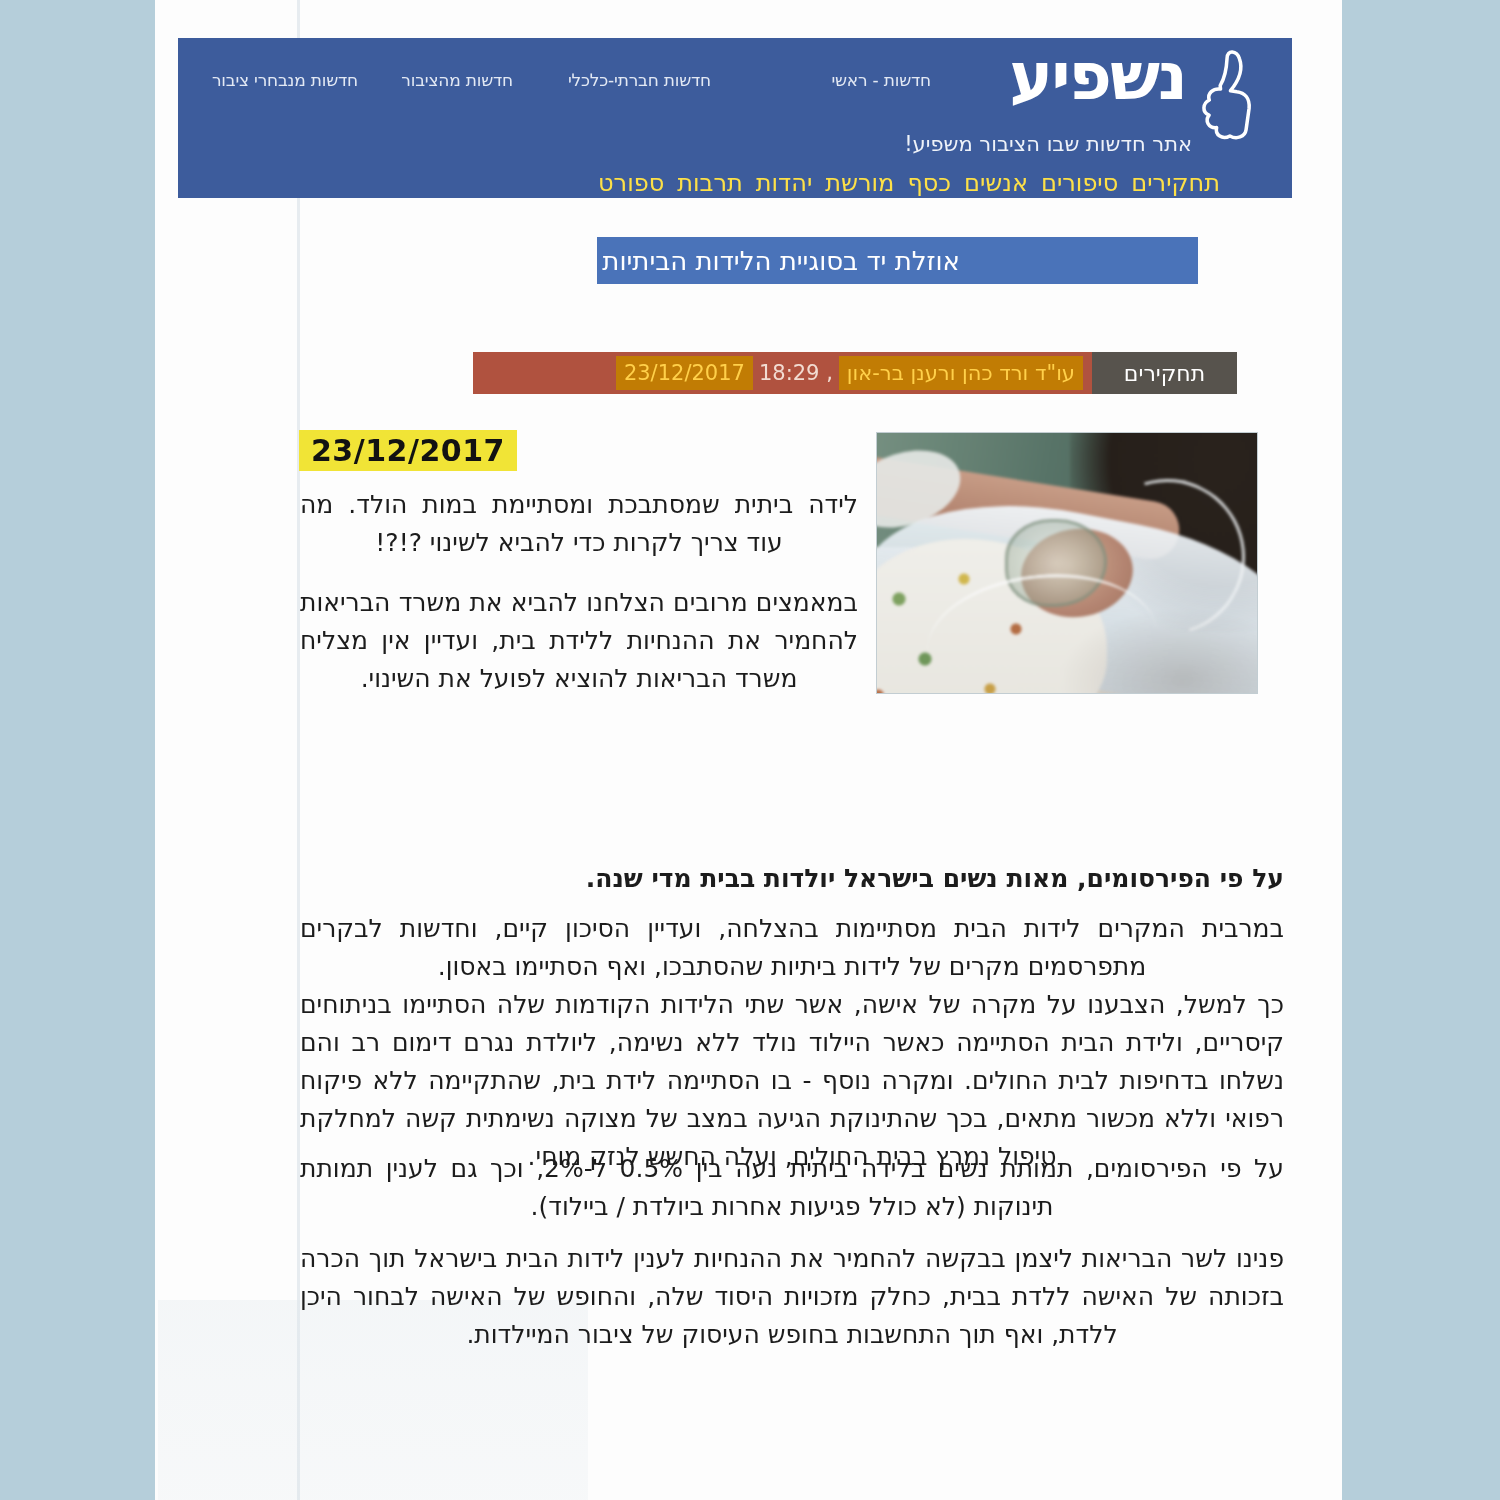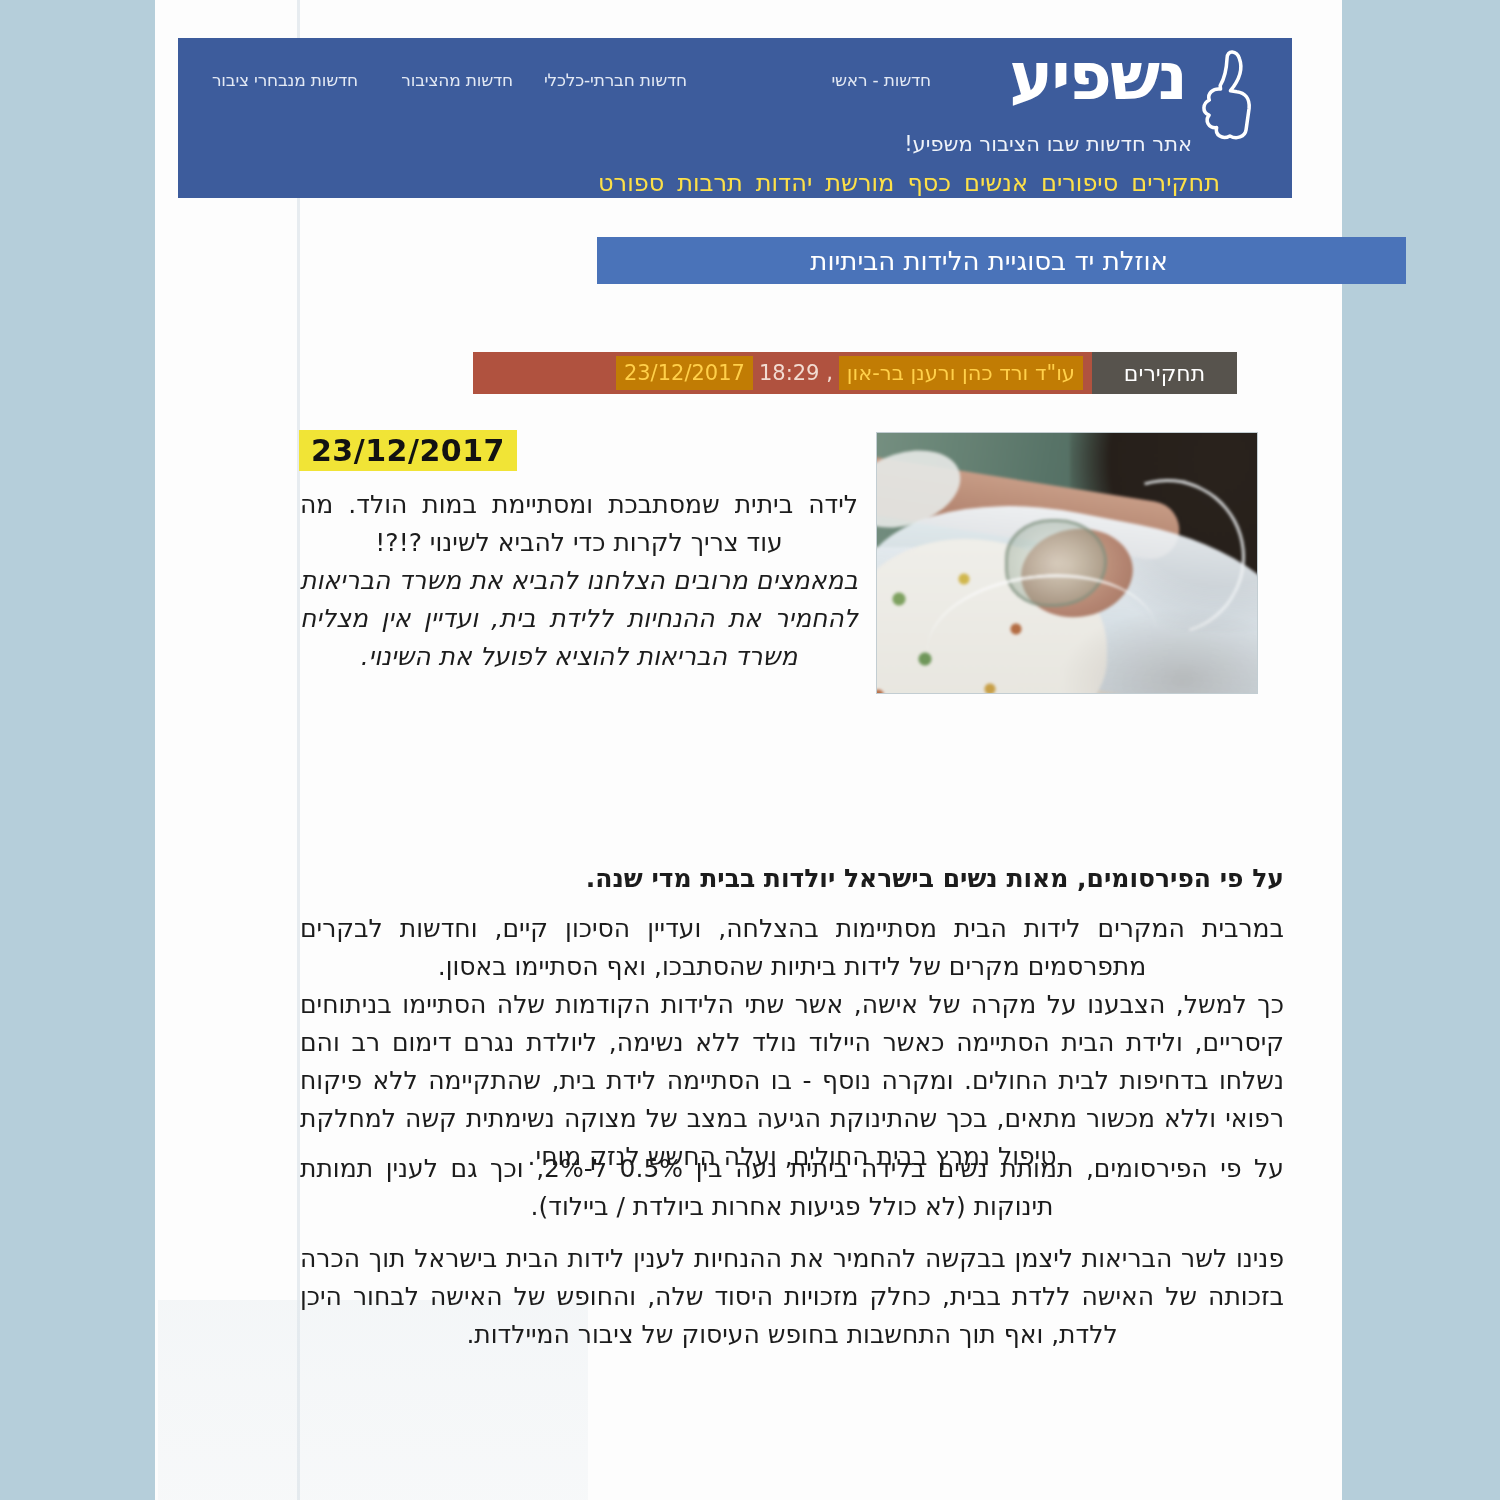--- a/index.html
+++ b/index.html
@@ -14,30 +14,30 @@
   
   .page{position:absolute;left:155px;top:0;width:1187px;height:1500px;background:#fdfdfd;}
   .scan-line{position:absolute;left:297px;top:0;width:3px;height:1500px;background:rgba(203,215,223,0.45);}
   .smudge{position:absolute;left:158px;top:1300px;width:430px;height:200px;
     background:linear-gradient(180deg,rgba(222,230,235,0.30),rgba(214,224,230,0.16));}
 
   
   .site-header{position:absolute;left:178px;top:38px;width:1114px;height:160px;
     background:#3d5c9c;direction:rtl;}
   .top-nav-item{position:absolute;top:32px;font-size:17px;color:#e3e9f4;letter-spacing:-0.2px;white-space:nowrap;cursor:pointer;}
-  .tn-1{right:361px;margin-left:40px;} .tn-2{right:605px;} .tn-3{right:779px;} .tn-4{right:934px;}
+  .tn-1{right:361px;margin-left:40px;} .tn-2{right:581px;} .tn-3{right:779px;} .tn-4{right:934px;}
 
   .logo-icon{position:absolute;right:16px;top:2px;transform:rotate(-6deg);}
   .logo-text{position:absolute;right:106px;top:0px;font-size:66px;font-weight:700;color:#ffffff;letter-spacing:-2px;line-height:78px;margin-left:44px;}
   .tagline{position:absolute;right:100px;top:94px;font-size:21px;color:#eef2f9;white-space:nowrap;}
   .sub-nav{position:absolute;right:72px;top:131px;display:flex;direction:rtl;gap:13px;}
   .sub-nav span{font-size:24px;color:#fde047;white-space:nowrap;cursor:pointer;}
 
   
-  .title-bar{position:absolute;left:597px;top:237px;width:809px;height:47px;background:#4a73b9;
+  .title-bar{position:absolute;left:597px;top:237px;width:601px;height:47px;background:#4a73b9;
     direction:rtl;display:flex;align-items:center;}
   .title-bar .title-text{position:absolute;right:238px;font-size:26px;color:#ffffff;white-space:nowrap;}
 
   
   .byline-bar{position:absolute;left:473px;top:352px;width:764px;height:42px;display:flex;direction:rtl;}
   .cat-box{width:145px;height:42px;background:#57534d;color:#ffffff;font-size:22px;
     display:flex;align-items:center;justify-content:center;cursor:pointer;}
   .byline-main{flex:1;background:#b0523f;direction:rtl;display:flex;align-items:center;
     padding-right:9px;gap:6px;}
   .hl{background:#c17c04;color:#ffd04a;font-size:21px;padding:5px 8px;white-space:nowrap;}
@@ -46,21 +46,21 @@
   
   .date-mark{position:absolute;left:299px;top:430px;background:#f1e436;color:#121212;
     font-size:30px;font-weight:700;padding:3px 12px;letter-spacing:0.5px;}
 
   
   .para{position:absolute;direction:rtl;text-align:justify;text-align-last:center;
     font-size:25px;line-height:38px;color:#1c1c1c;}
   .para.narrow{left:300px;width:558px;}
   .para.wide{left:300px;width:984px;}
   .para.bold-line{font-weight:700;text-align-last:right;}
-  .p1{top:486px;} .p2{top:562px;font-style:italic;}
+  .p1{top:486px;} .p2{top:584px;}
   .p3{top:714px;} .p4{top:860px;} .p5{top:910px;}
   .p6{top:986px;} .p7{top:1150px;} .p8{top:1240px;}
 
   
   .photo{position:absolute;left:876px;top:432px;width:380px;height:260px;
     border:1px solid #c2cdd2;overflow:hidden;background:#d8d2c8;}
   .photo-layers{position:absolute;left:-6px;top:-6px;right:-6px;bottom:-6px;
     filter:blur(1.5px) saturate(0.85) contrast(0.97);}
   .ly{position:absolute;}
   .teal-top{left:0;top:0;width:100%;height:44%;

